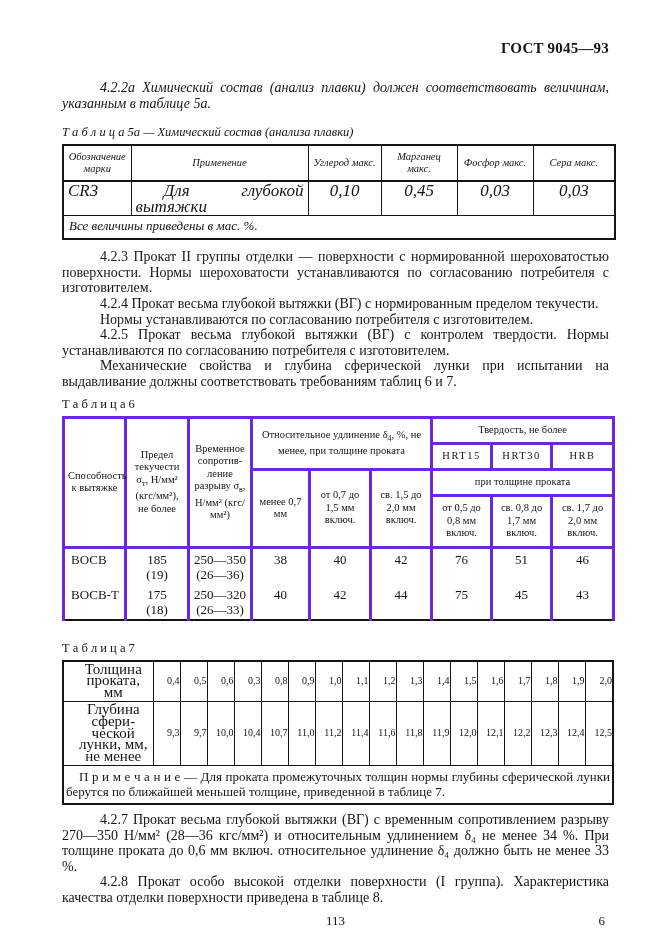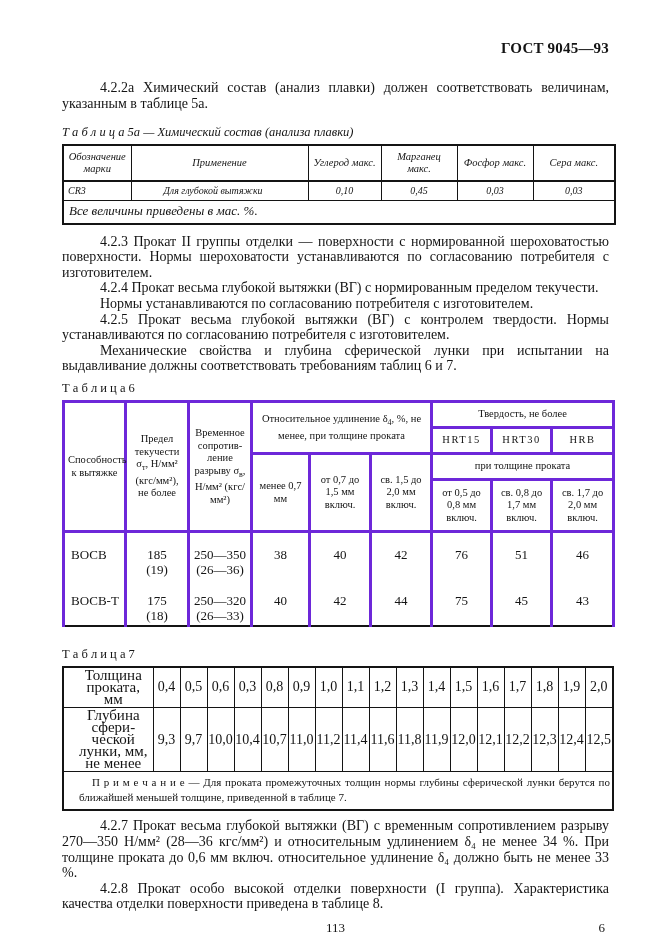--- a/index.html
+++ b/index.html
@@ -22,21 +22,21 @@
     font-size:15px;
     letter-spacing:0.2px;
     margin-bottom:23px;
   }
   .para {
     font-size:14px;
     line-height:15.6px;
     text-align:justify;
     text-indent:38px;
   }
-  .italic { }
+  .italic { font-style:italic; }
   .tcaption {
     font-size:12.5px;
     margin:10px 0 4px 0;
   }
   .tcaption.italic { font-style:italic; }
 
   table {
     border-collapse:collapse;
     table-layout:fixed;
     width:552px;
@@ -47,21 +47,21 @@
   .t5a { border:2px solid #141414; font-style:italic; }
   .t5a td { border-left:1px solid #141414; }
   .t5a td:first-child { border-left:none; }
   .t5a tr.hdr td {
     border-bottom:2.5px solid #141414;
     text-align:center; vertical-align:middle;
     font-size:10.5px; line-height:12px;
     padding:5px 3px; height:36px;
   }
   .t5a tr.body td {
-    font-size:10px; line-height:15.5px;
+    font-size:17px; line-height:15.5px;
     vertical-align:top; padding:1px 4px;
   }
   .t5a tr.body td.val { text-align:center; }
   .t5a tr.body td.app { text-align:justify; text-indent:28px;margin-top:46px; }
   .t5a tr.body.r2 td { padding-bottom:4px; }
   .t5a tr.foot td {
     border-top:1.5px solid #141414;
     font-size:13px; padding:2px 5px 4px 5px;
   }
 
@@ -74,44 +74,44 @@
     padding:2px 3px;
   }
   .t6 .rA td { height:26px; }
   .t6 .rB td { height:26px; }
   .t6 .rC td { height:26px; }
   .t6 .rD td { height:52px; }
   .t6 td.gb { border-left:2px solid #141414; }
   .t6 .scale { letter-spacing:1.5px; }
   .t6 tr.body td {
     font-size:13px; line-height:15px;
-    vertical-align:top; padding-top:14px;
+    vertical-align:top; padding-top:3px;
     border-top:none; border-bottom:none;
     height:34px;
   }
   .t6 tr.body-first td { border-top:3px solid #141414; }
   .t6 tr.body td.name { text-align:left; padding-left:6px; }
 
   
   .t7 { border:2px solid #141414; }
   .t7 td {
     border:1px solid #141414;
-    text-align:center; vertical-align:middle;
-    font-size:14px; line-height:12.5px;
+    text-align:right; vertical-align:middle;
+    font-size:10px; line-height:12.5px;
     padding:2px 0;
   }
   .t7 td.lbl {
     text-align:center; font-size:15px; line-height:11.8px;
     padding:2px 2px 2px 12px;
     hyphens:manual;
   }
   .t7 tr.note td {
-    font-size:11px; line-height:15px;
+    font-size:13px; line-height:15px;
     text-align:justify; text-indent:13px;
-    padding:3px 2px 4px 15px;
+    padding:3px 2px 4px 2px;
   }
 
   .gap-after-t5a { margin-bottom:9px; }
   .sections { margin-top:0; }
   .mt12 { margin-top:7px; }
   .mt20 { margin-top:20px; }
 
   .page-footer {
     position:relative;
     margin-top:8px;

